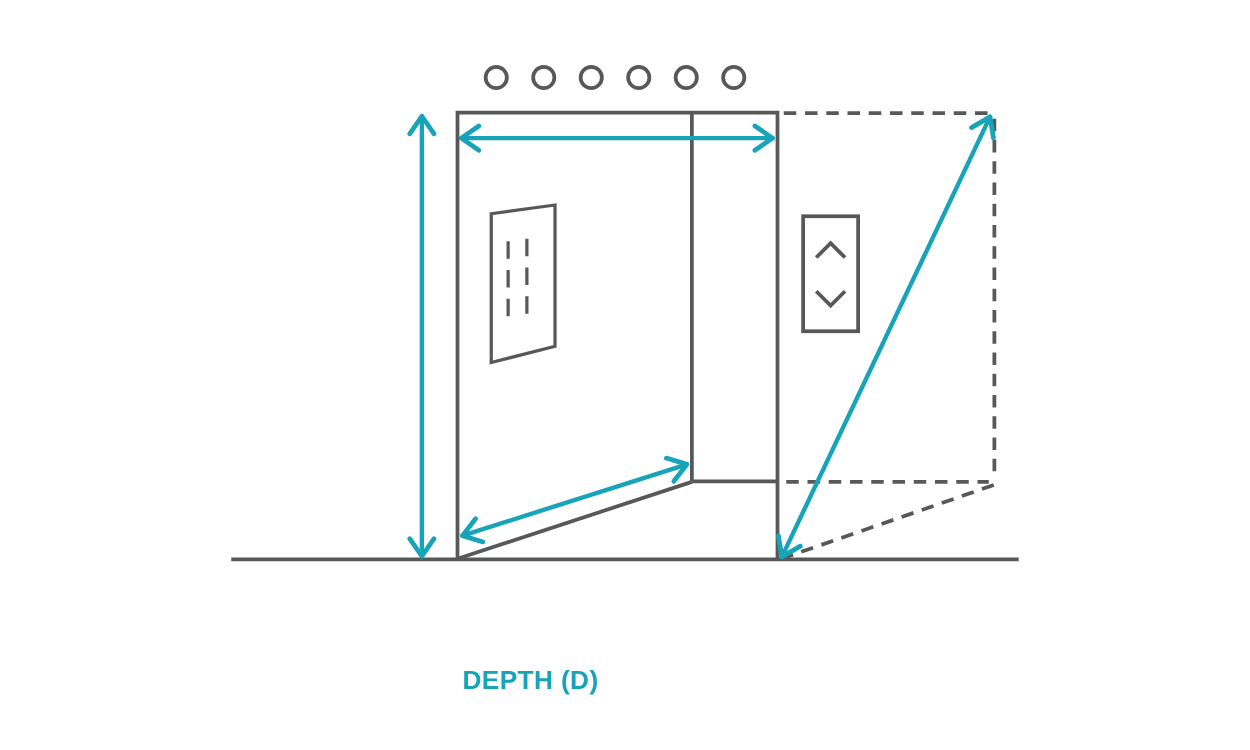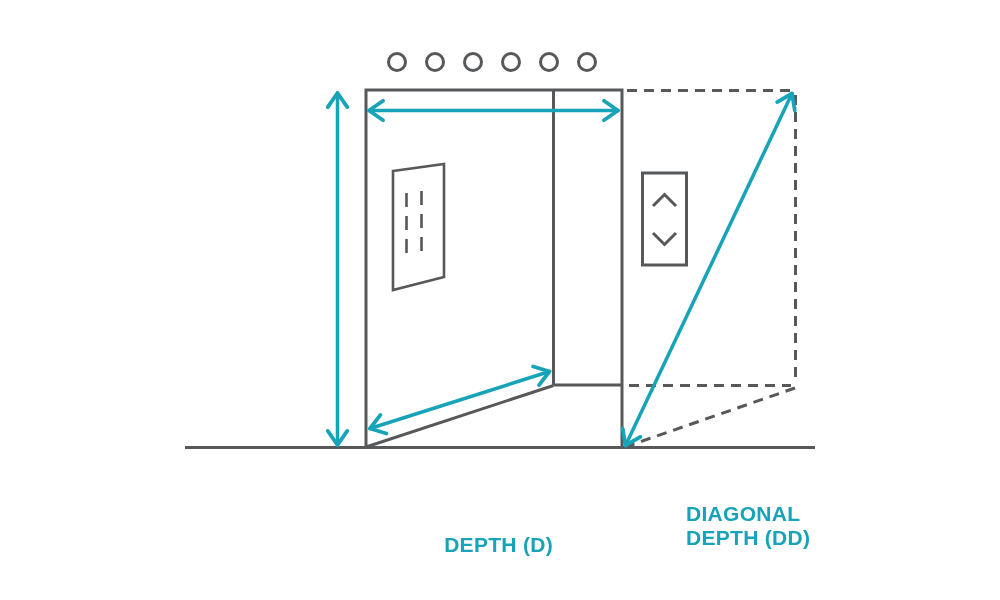--- a/index.html
+++ b/index.html
@@ -38,24 +38,24 @@
   }
   .label {
     position: absolute;
     color: var(--accent, #17A3B8);
     font-weight: 600;
     font-size: 21px;
     letter-spacing: 0.3px;
     white-space: nowrap;
   }
   .depth-label {
-    left: 353px;
+    left: 370px;
     top: 533px;
     width: 200px;
-    text-align: right;
+    text-align: left;
   }
   .diagonal-label {
     left: 686px;
     top: 502px;
     line-height: 24px;
     text-align: left;
   }
 </style>
 </head>
 <body>
@@ -107,18 +107,14 @@
     </g>
 
     <line class="a" x1="337.5" y1="93" x2="337.5" y2="445" marker-start="url(#tealArrow)" marker-end="url(#tealArrow)"></line>
     <line class="a" x1="369" y1="110.5" x2="618" y2="110.5" marker-start="url(#tealArrow)" marker-end="url(#tealArrow)"></line>
     <line class="a" x1="370" y1="428.5" x2="549.5" y2="371.5" marker-start="url(#tealArrow)" marker-end="url(#tealArrow)"></line>
     <line class="a" x1="625.5" y1="445.5" x2="792" y2="93.5" marker-start="url(#tealArrow)" marker-end="url(#tealArrow)"></line>
   </svg>
 
   <div class="label depth-label">DEPTH (D)</div>
 
-  <div class="label diagonal-label">
-    <div>DIAGONAL</div>
-    <div>DEPTH (DD)</div>
-  </div>
 
 </div>
 
 </body></html>

